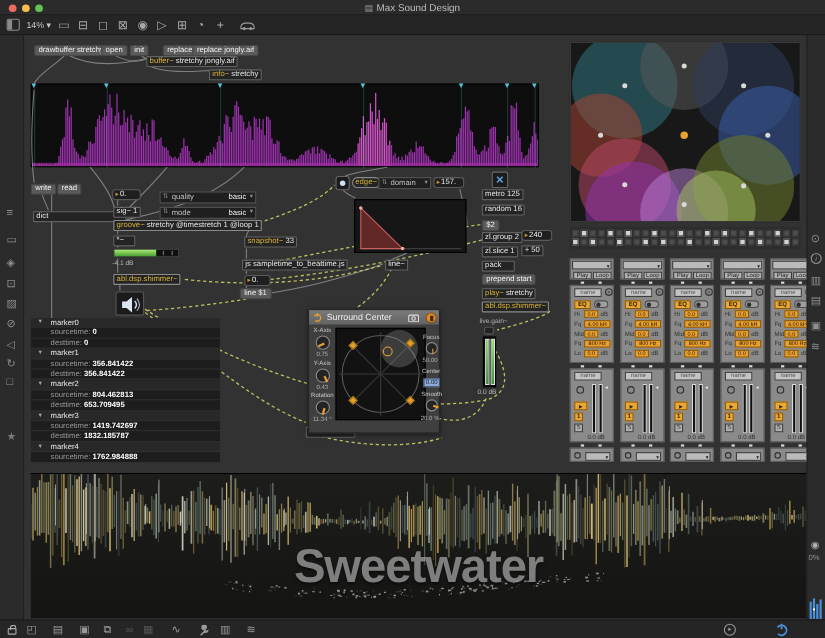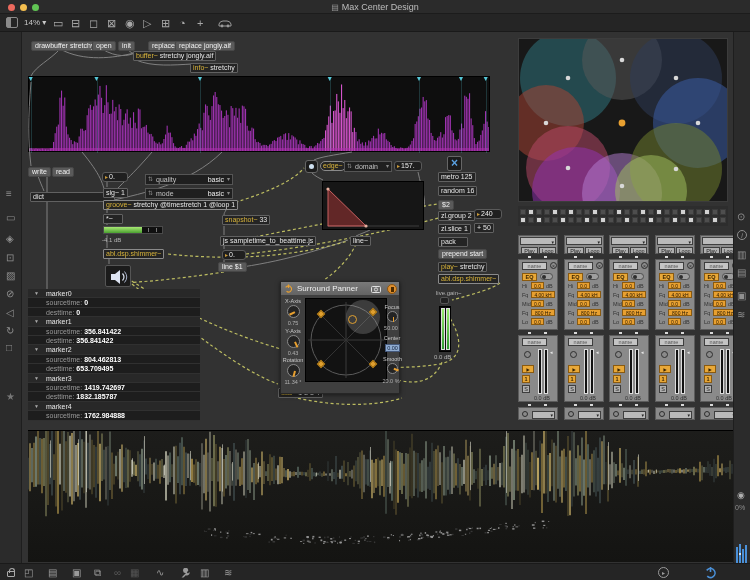--- a/index.html
+++ b/index.html
@@ -138,21 +138,21 @@
 </style>
 </head>
 <body>
 
 <div id="window">
 
   <div id="titlebar">
     <span class="tl" style="left:8px;background:#ec6a5e"></span>
     <span class="tl" style="left:20px;background:#f5bf4f"></span>
     <span class="tl" style="left:32px;background:#61c454"></span>
-    <div id="title"><span class="doc">▤</span><span>Max Center Design</span></div>
+    <div id="title"><span class="doc">▤</span><span>Max Sound Design</span></div>
   </div>
 
   <div id="toolbar">
     <span id="paneltoggle">
         <i></i>
       </span>
     <span id="zoomsel"><span>14%</span> ▾</span>
     <span id="tbicons"><span class="tbico" style="left: 53px;">▭</span><span class="tbico" style="left: 71px;">⊟</span><span class="tbico" style="left: 89px;">◻</span><span class="tbico" style="left: 107px;">⊠</span><span class="tbico" style="left: 125px;">◉</span><span class="tbico" style="left: 143px;">▷</span><span class="tbico" style="left: 161px;">⊞</span><span class="tbico" style="left: 179px;">◔</span><span class="tbico" style="left: 197px;">+</span></span>
     <svg id="caricon" width="15" height="9">
         <path d="M1,5 Q2,2 5,2 L9,2 Q12,2 13,5 L13,7 L1,7 Z" fill="none" stroke="#9a9a9a" stroke-width="1"></path>
@@ -1134,20 +1134,21 @@
           <rect x="407.4027209309861" y="100.40087022570677" width="1.9016534906812013" height="1.1585321386344731" fill="#9a9a9a" opacity="0.9"></rect>
           <rect x="421.5020000352524" y="103.24948791782914" width="2.212736291065812" height="1.112606112798676" fill="#9a9a9a" opacity="0.9"></rect>
           <rect x="246.46210999926552" y="105.33377402685626" width="1.347920281533152" height="1.3935490319970996" fill="#9a9a9a" opacity="0.9"></rect>
           <rect x="326.63182832766324" y="108.81905141725763" width="1.4898901765234769" height="1.182792175281793" fill="#3a3a3a" opacity="0.9"></rect>
           <rect x="392.26565214339644" y="101.57613775459797" width="1.3077797891572118" height="1.2680086805019528" fill="#9a9a9a" opacity="0.9"></rect>
           <rect x="471.11232022289187" y="93.05444426627466" width="2.5831400469876824" height="0.8589891434647143" fill="#3a3a3a" opacity="0.9"></rect>
           <rect x="279.29638635832816" y="105.37250037958968" width="1.679221968818456" height="1.454108852846548" fill="#9a9a9a" opacity="0.9"></rect>
           <rect x="296.12142575206235" y="105.66269280635838" width="1.3066471076570452" height="1.682693171268329" fill="#3a3a3a" opacity="0.9"></rect>
           <rect x="443.8183727907017" y="96.1520147424319" width="1.0667704592458904" height="1.7941006831359119" fill="#3a3a3a" opacity="0.9"></rect>
         </svg>
+      <div id="wmark">Sweetwater</div>
     </div>
 
     <svg id="cords" width="711" height="531">
       <g stroke="#9a9a9a" stroke-width="1" fill="none" opacity="0.75">
         <path d="M38,17 C28,28 14,34 9,44"></path>
           <path d="M38,17 C62,30 92,26 112,21"></path>
         <path d="M80,17 C95,26 106,24 113,21"></path>
           <path d="M105,17 C112,24 116,22 120,20"></path>
         <path d="M150,17 C148,19 146,19 144,19"></path>
           <path d="M196,17 C190,20 186,20 182,19"></path>
@@ -1326,21 +1327,21 @@
           <span class="fl">sourcetime: <span class="fv">1762.984888</span></span>
         </div>
       </div>
 
     <div id="panner">
       <div id="pheader">
         <svg id="ppower" width="9" height="9">
             <circle cx="4.5" cy="5" r="3" fill="none" stroke="#e8a030" stroke-width="1.2" stroke-dasharray="13 4" transform="rotate(-126 4.5 5)"></circle>
             <line x1="4.5" y1="0.5" x2="4.5" y2="4" stroke="#e8a030" stroke-width="1.2"></line>
           </svg>
-        <span id="ptitle">Surround Panner</span>
+        <span id="ptitle">Surround Center</span>
         <svg id="pcam" width="10" height="8">
             <rect x="0.5" y="1.5" width="9" height="6" rx="1" fill="none" stroke="#e0e0e0" stroke-width="1"></rect>
             <circle cx="5" cy="4.5" r="1.6" fill="none" stroke="#e0e0e0" stroke-width="1"></circle>
           </svg>
         <span id="pcircbtn">
             <i></i>
           </span>
       </div>
       <span class="pn-lbl" style="left:0;top:16px">X-Axis</span>
       <div class="knob" style="left:6px;top:23px">

